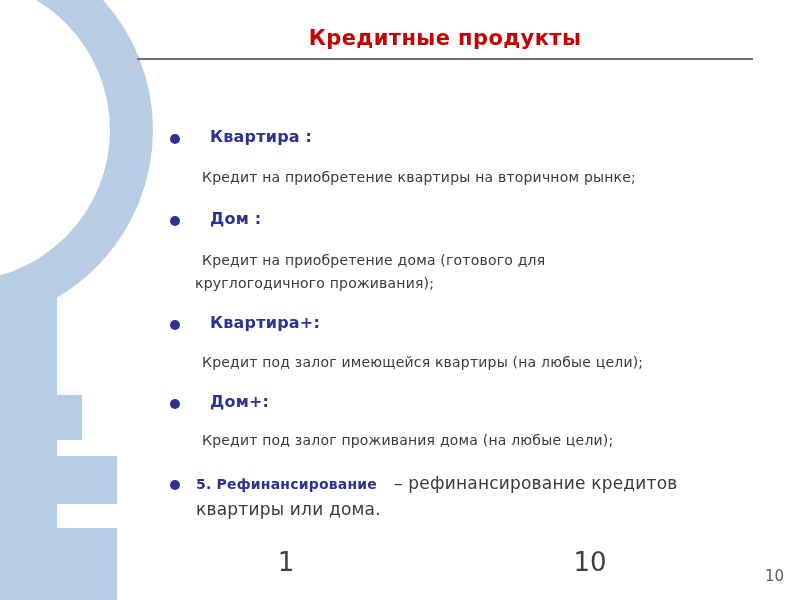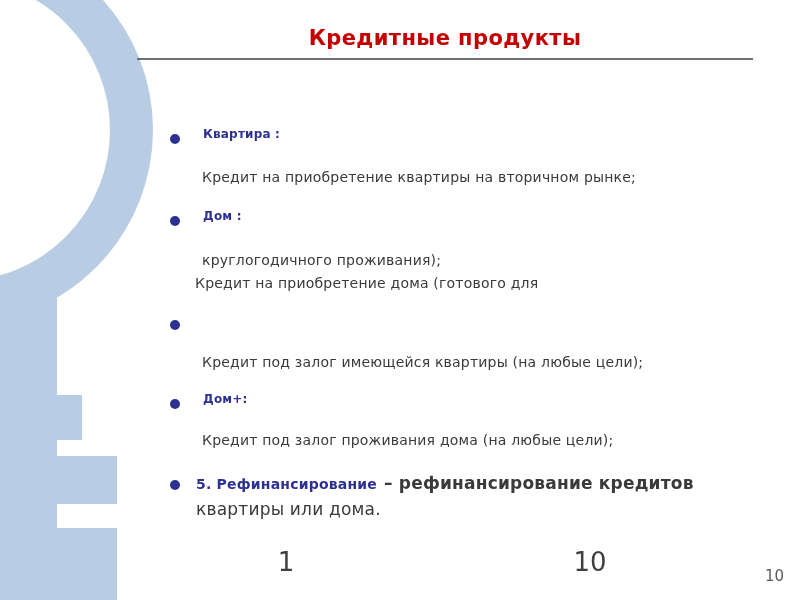--- a/index.html
+++ b/index.html
@@ -46,22 +46,22 @@
   
   .bullet-dot {
     position: absolute;
     left: 170px;
     width: 10px; height: 10px;
     border-radius: 50%;
     background: #2d3193;
   }
   .item-header {
     position: absolute;
-    left: 203px;
-    font-size: 12px; font-weight: bold;
+    left: 210px;
+    font-size: 16px; font-weight: bold;
     color: #2d3193;
     letter-spacing: 0.2px;
     white-space: pre;
   }
   .item-desc {
     position: absolute;
     left: 195px; width: 575px;
     font-size: 14px;
     color: #3a3a3a;
     letter-spacing: 0.2px;
@@ -78,21 +78,21 @@
     color: #3a3a3a;
     letter-spacing: 0.2px;
     line-height: 25px;
   }
   .refi-block .line { display: block; white-space: pre-wrap; }
   .refi-header {
     font-size: 14px; font-weight: bold;
     color: #2d3193;
     white-space: pre;
   }
-  .refi-inline { margin-left: 7px; font-weight: bold; }
+  .refi-inline { margin-left: 17px; }
 
   
   .footer-num {
     position: absolute;
     top: 547px;
     font-size: 26px;
     color: #3f3f3f;
     text-align: center;
     white-space: pre;
   }
@@ -123,25 +123,26 @@
 
   <div class="bullet-dot" style="top:134px"></div>
   <div class="item-header" style="top:127px">Квартира :</div>
   <div class="item-desc" style="top:166px">
     <span class="line">Кредит на приобретение квартиры на вторичном рынке;</span>
   </div>
 
   <div class="bullet-dot" style="top:216px"></div>
   <div class="item-header" style="top:209px">Дом :</div>
   <div class="item-desc" style="top:249px">
+    <span class="line">Кредит на приобретение дома (готового для</span>
     <span class="line">круглогодичного проживания);</span>
-    <span class="line">Кредит на приобретение дома (готового для</span>
   </div>
 
   <div class="bullet-dot" style="top:320px"></div>
+  <div class="item-header" style="top:313px">Квартира+:</div>
   <div class="item-desc" style="top:351px">
     <span class="line">Кредит под залог имеющейся квартиры (на любые цели);</span>
   </div>
 
   <div class="bullet-dot" style="top:399px"></div>
   <div class="item-header" style="top:392px">Дом+:</div>
   <div class="item-desc" style="top:429px">
     <span class="line">Кредит под залог проживания дома (на любые цели);</span>
   </div>
 

